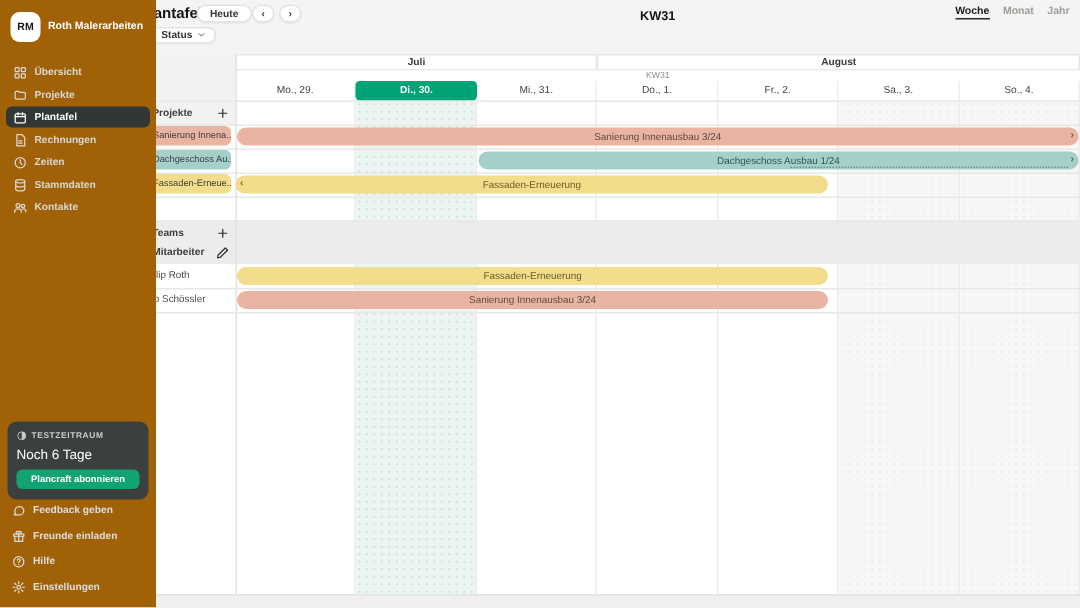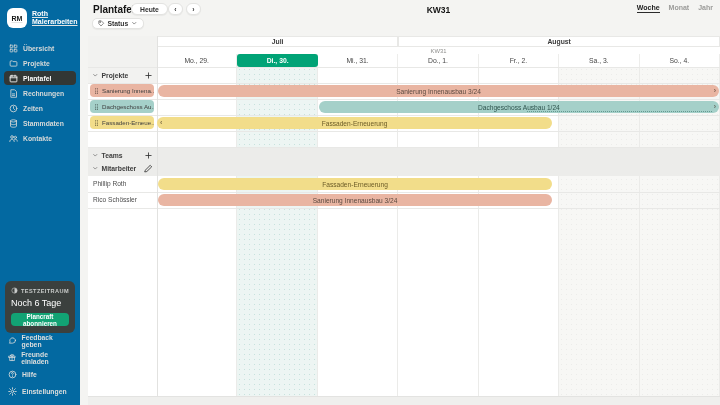--- a/index.html
+++ b/index.html
@@ -1,20 +1,20 @@
 <!DOCTYPE html>
 <html><head>
 <meta charset="utf-8">
 <style>
   *{margin:0;padding:0;box-sizing:border-box;}
   html,body{width:720px;height:405px;overflow:hidden;font-family:"Liberation Sans",sans-serif;background:#f4f4f2;}
   .stage{position:relative;width:720px;height:405px;overflow:hidden;}
 
   
-  .sidebar{position:absolute;left:0;top:0;width:80px;height:405px;background:#0369a1;color:#e2e4e3;z-index:10;text-decoration:underline;}
+  .sidebar{position:absolute;left:0;top:0;width:104px;height:405px;background:#a16207;color:#e2e4e3;z-index:10;}
   .logo-row{display:flex;align-items:center;gap:5px;padding:8px 6px 6px 7px;}
   .logo{width:20px;height:20px;min-width:20px;background:#fff;border-radius:6px;color:#161918;font-size:7px;font-weight:bold;display:flex;align-items:center;justify-content:center;}
   .company{font-size:7px;font-weight:bold;line-height:1.15;color:#fff;}
   .nav{position:absolute;top:41px;left:0;right:0;}
   .nav-item{display:flex;align-items:center;gap:5px;height:14px;margin:0 4px 1px;padding:0 5px;border-radius:4px;font-size:6.8px;font-weight:bold;color:#d7d9d8;cursor:pointer;}
   .nav-item.active{background:#323735;color:#fff;}
   .ic{display:inline-flex;align-items:center;justify-content:center;}
   .ic svg{width:100%;height:100%;display:block;}
   .nav-item .ic{width:9px;height:9px;}
   .trial{position:absolute;left:5px;right:5px;top:281px;background:#3b403e;border-radius:6px;padding:6px 6px 7px;}

